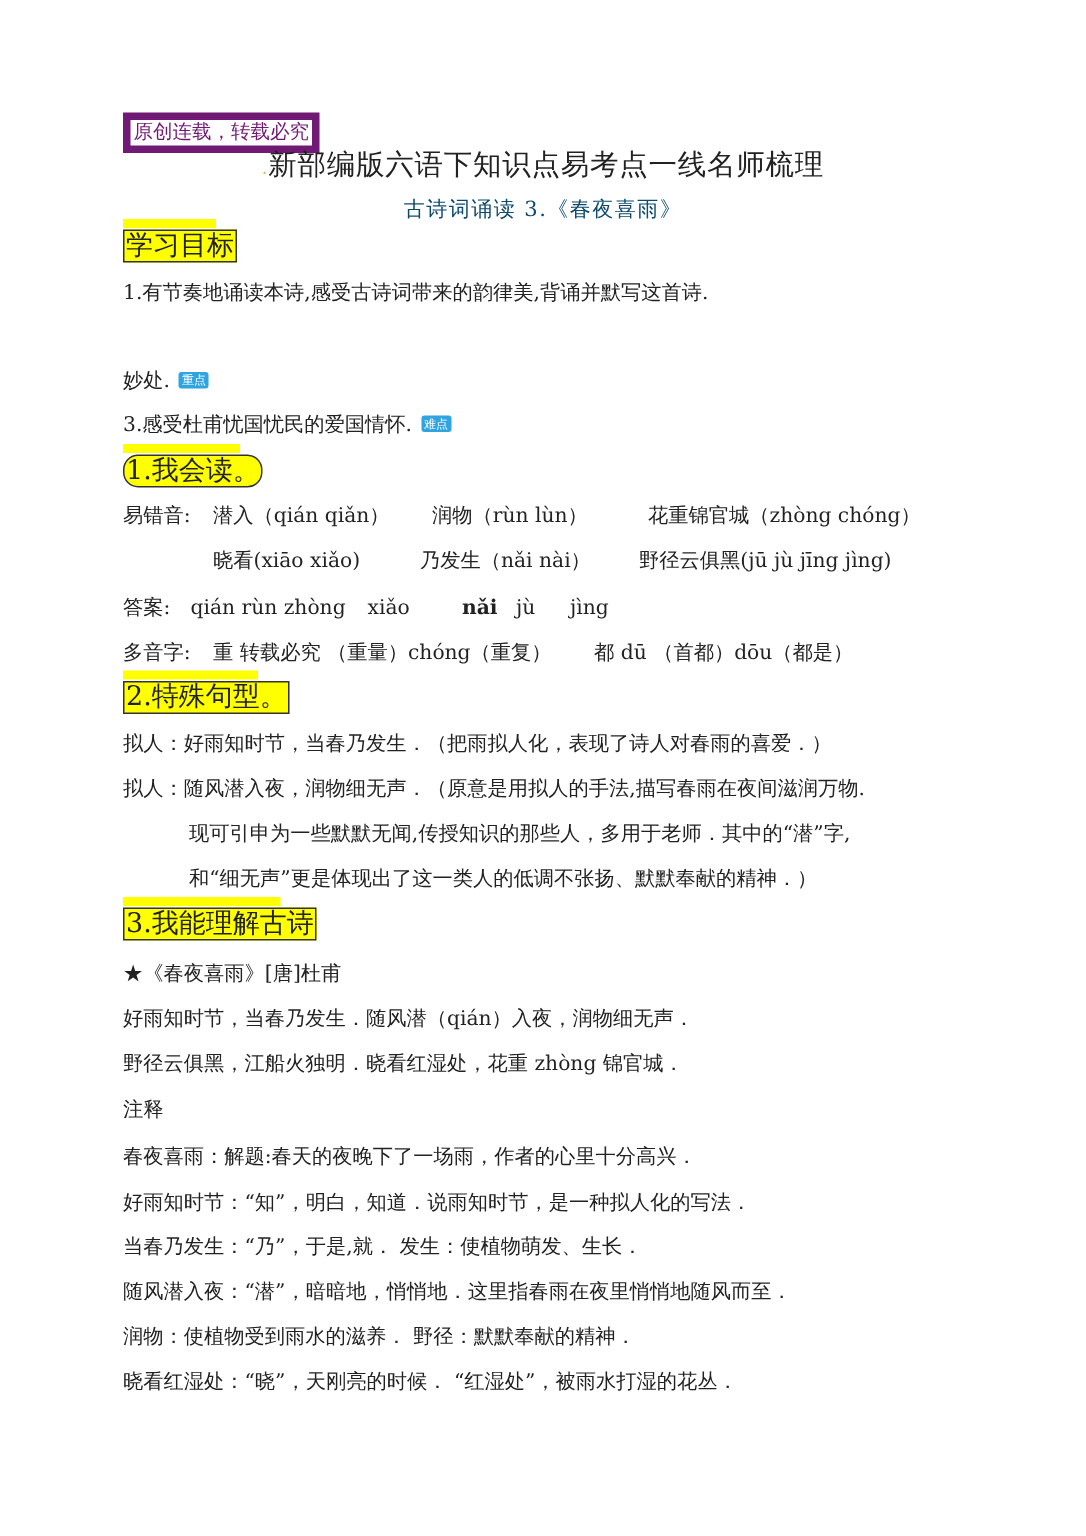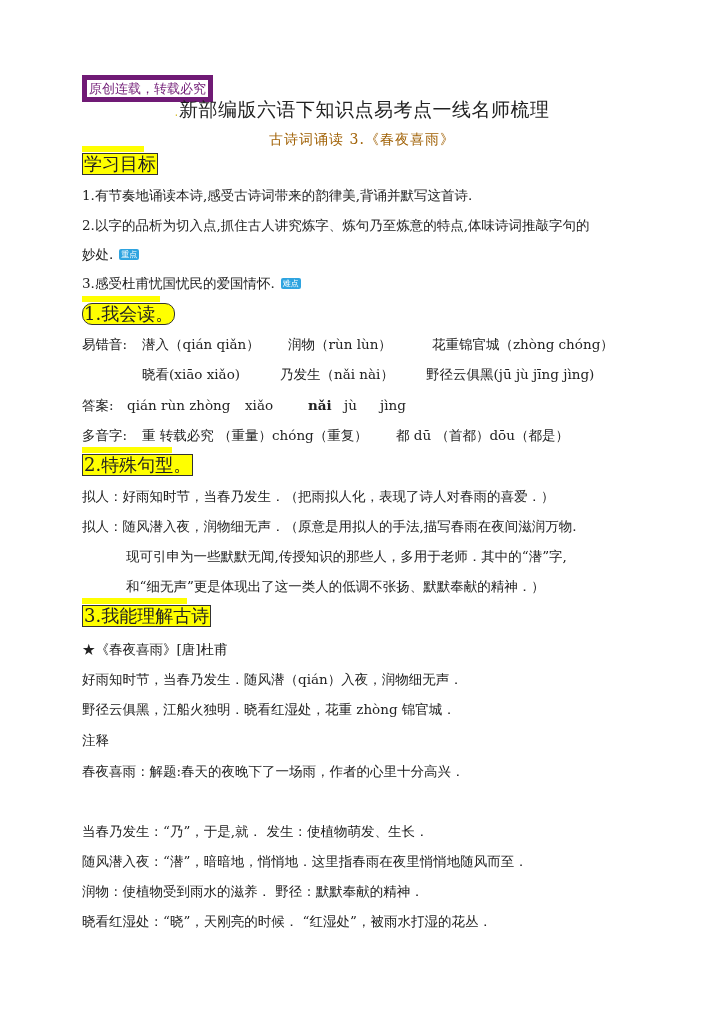--- a/index.html
+++ b/index.html
@@ -5,21 +5,21 @@
     html, body { margin: 0; padding: 0; background: #ffffff; }
     body { width: 724px; height: 1024px; position: relative; overflow: hidden;
       font-family: "DejaVu Serif", "Liberation Serif", serif; color: #222; }
     .page { position: absolute; left: 0; top: 0; width: 724px; height: 1024px; }
     .abs { position: absolute; white-space: nowrap; }
     .copyright { left: 82px; top: 75px; font-size: 13px; border: 5px solid #701a75;
       padding: 0 2px; line-height: 17px; color: #701a75; }
     .main-title { left: 0; width: 724px; text-align: center; top: 97px; font-size: 19px;
       font-family: "DejaVu Sans", "Liberation Sans", sans-serif; color: #222; letter-spacing: 0.5px; }
     .main-title .dot { color: #d9c23a; font-size: 12px; }
-    .sub-title { left: 0; width: 724px; text-align: center; top: 131px; font-size: 14px; color: #a16207; letter-spacing: 1px; }
+    .sub-title { left: 0; width: 724px; text-align: center; top: 131px; font-size: 14px; color: #0c4a6e; letter-spacing: 1px; }
     .hl-wrap { position: absolute; }
     .hl-strip { position: absolute; left: 0; top: 0; height: 6px; background: #ffff00; }
     .hl-box { position: absolute; left: 0; background: #ffff00; border: 1px solid #333;
       font-size: 18px; line-height: 20px; padding: 0 1px; white-space: nowrap; color: #222; }
     .line { font-size: 13.5px; line-height: 18px; color: #222; }
     .badge { display: inline-block; background: #2fa4e0; color: #fff; font-size: 8px;
       line-height: 11px; padding: 0 2px; border-radius: 2px; margin-left: 6px; vertical-align: 2px;
       font-family: "DejaVu Sans", sans-serif; }
   </style>
 </head>
@@ -34,21 +34,20 @@
   </div>
 
   <div class="abs sub-title">古诗词诵读 3.《春夜喜雨》</div>
 
   <div class="hl-wrap" style="left:82px; top:146px;">
     <div class="hl-strip" style="width:62px;"></div>
     <div class="hl-box" style="top:7px;">学习目标</div>
   </div>
 
   <div class="abs line" style="left:82px; top:186px;">1.有节奏地诵读本诗,感受古诗词带来的韵律美,背诵并默写这首诗.</div>
-  <div class="abs line" style="left:82px; top:216px;">2.以字的品析为切入点,抓住古人讲究炼字、炼句乃至炼意的特点,体味诗词推敲字句的</div>
   <div class="abs line" style="left:82px; top:245px;">
     <span>妙处.</span><span class="badge">重点</span>
   </div>
   <div class="abs line" style="left:82px; top:274px;">
     <span>3.感受杜甫忧国忧民的爱国情怀.</span><span class="badge">难点</span>
   </div>
 
   <div class="hl-wrap" style="left:82px; top:296px;">
     <div class="hl-strip" style="width:78px;"></div>
     <div class="hl-box" style="top:7px;border-radius:10px;">1.我会读。</div>
@@ -89,18 +88,19 @@
     <div class="hl-strip" style="width:105px;"></div>
     <div class="hl-box" style="top:7px;">3.我能理解古诗</div>
   </div>
 
   <div class="abs line" style="left:82px; top:640px;">★《春夜喜雨》[唐]杜甫</div>
   <div class="abs line" style="left:82px; top:670px;">好雨知时节，当春乃发生．随风潜（qián）入夜，润物细无声．</div>
   <div class="abs line" style="left:82px; top:700px;">野径云俱黑，江船火独明．晓看红湿处，花重 zhòng 锦官城．</div>
 
   <div class="abs line" style="left:82px; top:731px;">注释</div>
   <div class="abs line" style="left:82px; top:762px;">春夜喜雨：解题:春天的夜晚下了一场雨，作者的心里十分高兴．</div>
+  <div class="abs line" style="left:82px; top:793px;">好雨知时节：“知”，明白，知道．说雨知时节，是一种拟人化的写法．</div>
   <div class="abs line" style="left:82px; top:822px;">当春乃发生：“乃”，于是,就．     发生：使植物萌发、生长．</div>
   <div class="abs line" style="left:82px; top:852px;">随风潜入夜：“潜”，暗暗地，悄悄地．这里指春雨在夜里悄悄地随风而至．</div>
   <div class="abs line" style="left:82px; top:882px;">润物：使植物受到雨水的滋养．     野径：默默奉献的精神．</div>
   <div class="abs line" style="left:82px; top:912px;">晓看红湿处：“晓”，天刚亮的时候．  “红湿处”，被雨水打湿的花丛．</div>
 
 </div>
 
 </body></html>

